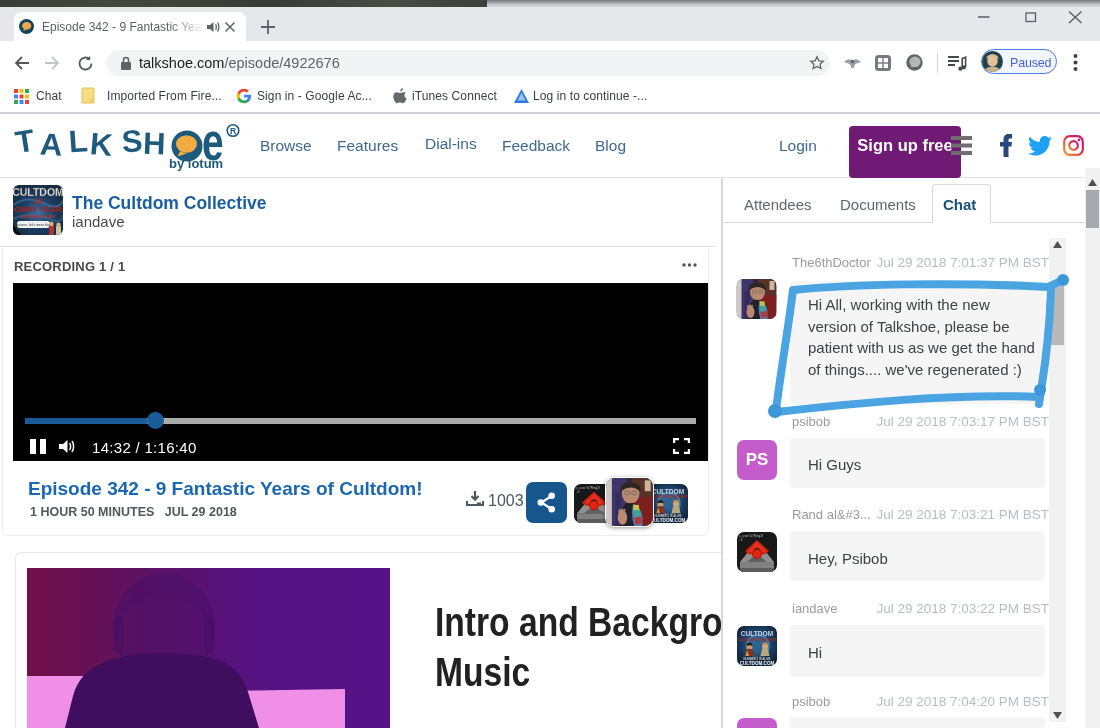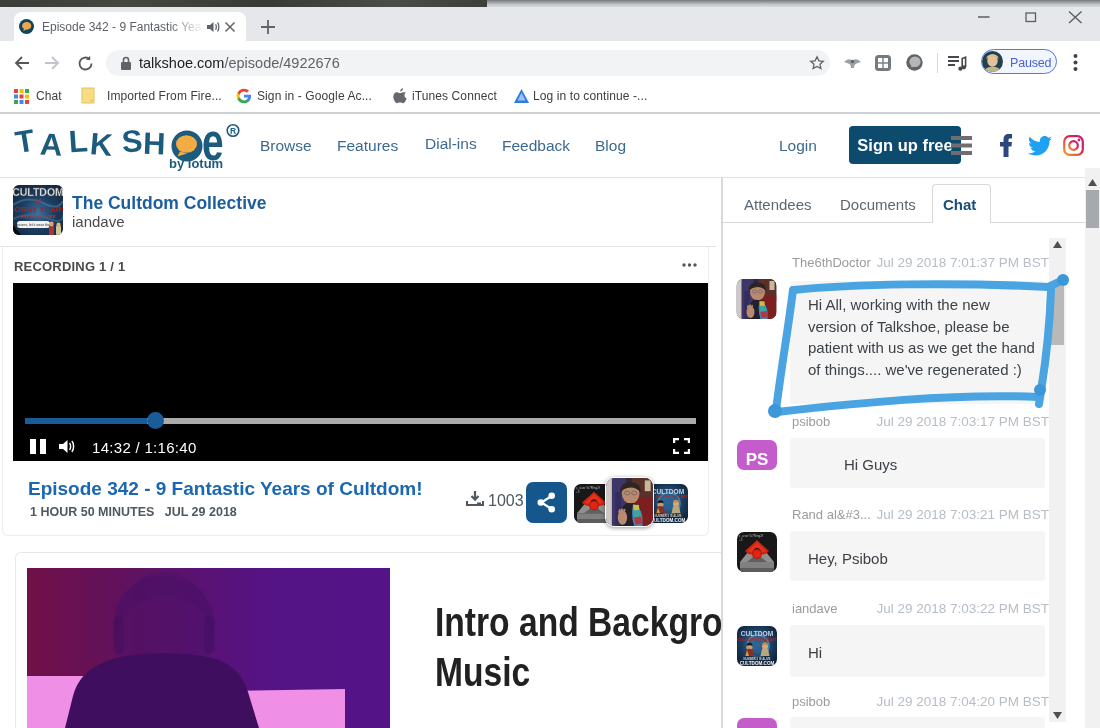--- a/index.html
+++ b/index.html
@@ -161,21 +161,21 @@
   <circle cx="221" cy="14.5" r="5.8" fill="none" stroke="#1c5a7e" stroke-width="1.6"></circle>
   <text x="218" y="18" fill="#1c5a7e" font-family="Liberation Sans, sans-serif" font-weight="bold" font-size="8.5">R</text>
   <text x="157" y="52" fill="#1c5a7e" font-family="Liberation Sans, sans-serif" font-weight="bold" font-size="13">by iotum</text>
 </svg>
 <div class="abs navlink" style="left:260px;top:137px;">Browse</div>
 <div class="abs navlink" style="left:337px;top:137px;">Features</div>
 <div class="abs navlink" style="left:425px;top:135px;">Dial-ins</div>
 <div class="abs navlink" style="left:502px;top:137px;">Feedback</div>
 <div class="abs navlink" style="left:595px;top:137px;">Blog</div>
 <div class="abs navlink" style="left:779px;top:137px;">Login</div>
-<div class="abs" style="left:849px;top:126px;width:112px;height:38px;border-radius:4px;background:#0c4a6e;color:#fff;font-weight:bold;font-size:16.5px;text-align:center;line-height:38px;">Sign up free</div>
+<div class="abs" style="left:849px;top:126px;width:112px;height:52px;border-radius:4px;background:#701a75;color:#fff;font-weight:bold;font-size:16.5px;text-align:center;line-height:38px;">Sign up free</div>
 <svg class="abs" style="left:951px;top:136px;" width="21" height="19" viewBox="0 0 21 19">
   <rect x="0" y="0" width="21" height="4" fill="#6e6e6e"></rect>
     <rect x="0" y="7.5" width="21" height="4" fill="#6e6e6e"></rect>
     <rect x="0" y="15" width="21" height="4" fill="#6e6e6e"></rect>
 </svg>
 <svg class="abs" style="left:999px;top:134px;" width="14" height="23" viewBox="0 0 14 23">
   <path d="M9.5 23 L4.5 23 L4.5 12.5 L1 12.5 L1 8 L4.5 8 L4.5 5.5 C4.5 1.8 6.5 0 9.8 0 L13 0 L13 4.5 L10.8 4.5 C9.8 4.5 9.5 5 9.5 6 L9.5 8 L13 8 L12.4 12.5 L9.5 12.5 Z" fill="#29487d"></path>
 </svg>
 <svg class="abs" style="left:1028px;top:136px;" width="24" height="20" viewBox="0 0 24 20">
   <path d="M24 2.4 c-.9.4-1.8.7-2.8.8 1-.6 1.8-1.6 2.2-2.7 -1 .6-2 1-3.1 1.2 C19.4.7 18.1 0 16.7 0c-2.7 0-4.9 2.2-4.9 4.9 0 .4 0 .8.1 1.1 C7.8 5.8 4.1 3.8 1.7.8 1.2 1.6 1 2.4 1 3.3c0 1.7.9 3.2 2.2 4.1 -.8 0-1.6-.2-2.2-.6v.1c0 2.4 1.7 4.4 3.9 4.8 -.4.1-.8.2-1.3.2 -.3 0-.6 0-.9-.1.6 2 2.4 3.4 4.6 3.4 -1.7 1.3-3.8 2.1-6.1 2.1 -.4 0-.8 0-1.2-.1 2.2 1.4 4.8 2.2 7.5 2.2 9.1 0 14-7.5 14-14v-.6c1-.7 1.8-1.6 2.5-2.6z" fill="#1da1f2"></path>
@@ -388,23 +388,23 @@
 <div class="abs chatuser" style="left:792px;top:255px;">The6thDoctor</div>
 <div class="abs chattime" style="right:51px;top:255px;">Jul 29 2018 7:01:37 PM BST</div>
 <svg class="abs" style="left:736px;top:279px;" width="41" height="40" viewBox="0 0 40 40">
     <use href="#doctorart"></use>
   </svg>
 <div class="abs chatbub" style="left:790px;top:281px;width:255px;height:123px;"></div>
 <div class="abs chatmsg" style="left:808px;top:294px;white-space:nowrap;">Hi All, working with the new<br>version of Talkshoe, please be<br>patient with us as we get the hand<br>of things.... we've regenerated :)</div>
 
 <div class="abs chatuser" style="left:792px;top:414px;">psibob</div>
 <div class="abs chattime" style="right:51px;top:414px;">Jul 29 2018 7:03:17 PM BST</div>
-<div class="abs" style="left:737px;top:440px;width:40px;height:30px;border-radius:7px;background:#c45ccb;color:#fff;font-weight:bold;font-size:17px;text-align:center;line-height:40px;">PS</div>
+<div class="abs" style="left:737px;top:440px;width:40px;height:40px;border-radius:7px;background:#c45ccb;color:#fff;font-weight:bold;font-size:17px;text-align:center;line-height:40px;">PS</div>
 <div class="abs chatbub" style="left:790px;top:438px;width:255px;height:50px;"></div>
-<div class="abs chatmsg" style="left:808px;top:454px;margin-left:36px;">Hi Guys</div>
+<div class="abs chatmsg" style="left:808px;top:454px;">Hi Guys</div>
 
 <div class="abs chatuser" style="left:792px;top:507px;">Rand al&amp;#3...</div>
 <div class="abs chattime" style="right:51px;top:507px;">Jul 29 2018 7:03:21 PM BST</div>
 <svg class="abs" style="left:737px;top:532px;" width="40" height="40" viewBox="0 0 40 40">
     <use href="#randart"></use>
   </svg>
 <div class="abs chatbub" style="left:790px;top:531px;width:255px;height:50px;"></div>
 <div class="abs chatmsg" style="left:808px;top:548px;">Hey, Psibob</div>
 
 <div class="abs chatuser" style="left:792px;top:601px;">iandave</div>

